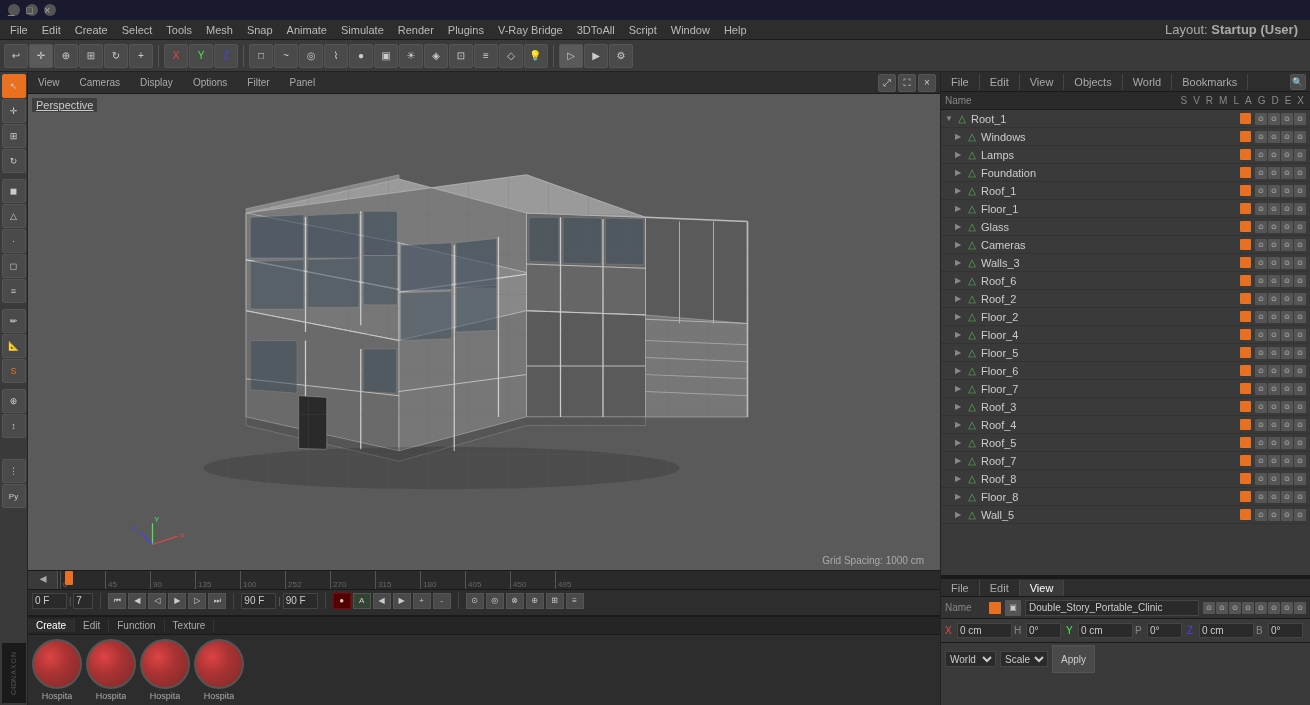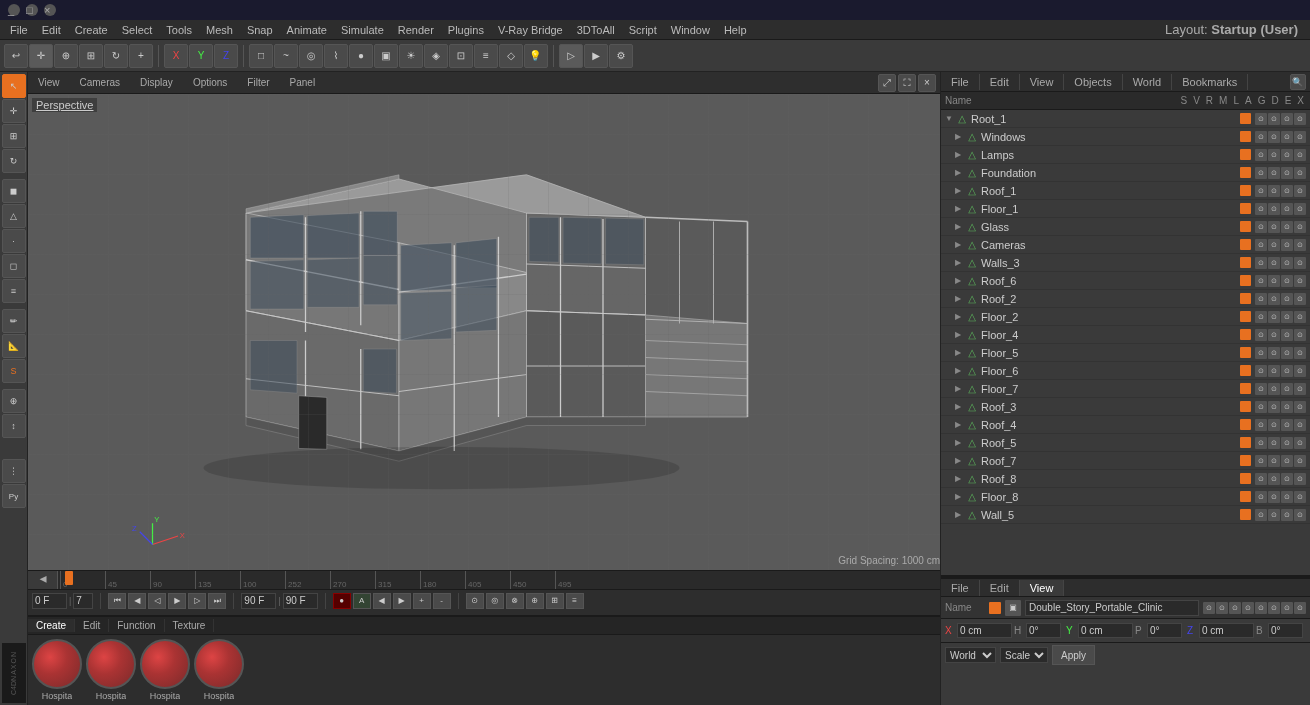--- a/index.html
+++ b/index.html
@@ -30,21 +30,21 @@
     #left-sidebar { width: 28px; background: #3a3a3a; border-right: 1px solid #222; display: flex; flex-direction: column; align-items: center; padding: 2px 0; gap: 1px; overflow: hidden; }
     .sidebar-tool { width: 24px; height: 24px; background: #4a4a4a; border: 1px solid #555; border-radius: 2px; display: flex; align-items: center; justify-content: center; cursor: pointer; font-size: 9px; color: #ccc; }
     .sidebar-tool.active { background: #e87020; border-color: #e87020; }
     
     
     #viewport-area { flex: 1; display: flex; flex-direction: column; }
     #viewport-toolbar { height: 22px; background: #2e2e2e; display: flex; align-items: center; padding: 0 4px; gap: 8px; border-bottom: 1px solid #1a1a1a; }
     .vp-btn { padding: 1px 6px; font-size: 10px; color: #aaa; cursor: pointer; background: transparent; border: none; }
     #viewport { flex: 1; position: relative; background: #5a5a5a; overflow: hidden; }
     #viewport-label { position: absolute; top: 4px; left: 4px; color: #ccc; font-size: 11px; background: rgba(0,0,0,0.3); padding: 1px 4px; text-decoration: underline; }
-    #grid-spacing { position: absolute; bottom: 4px; right: 0; color: #aaa; font-size: 10px; }
+    #grid-spacing { position: absolute; bottom: 4px; right: 16px; color: #aaa; font-size: 10px; }
     
     
     #timeline-area { height: 45px; background: #2d2d2d; border-top: 1px solid #1a1a1a; }
     #timeline-bar { height: 18px; background: #2a2a2a; display: flex; align-items: center; padding: 0 4px; gap: 2px; overflow: hidden; }
     #timeline-controls { height: 22px; background: #2d2d2d; display: flex; align-items: center; padding: 0 4px; gap: 3px; border-top: 1px solid #1a1a1a; }
     .tc-btn { width: 18px; height: 16px; background: #4a4a4a; border: 1px solid #555; display: flex; align-items: center; justify-content: center; cursor: pointer; font-size: 8px; color: #ccc; }
 
     
     #right-panel { width: 370px; background: #3a3a3a; border-left: 1px solid #222; display: flex; flex-direction: column; }
     
@@ -905,17 +905,17 @@
       </div>
 
       <div style="display:flex; align-items:center; padding:2px 4px; gap:4px; border-top:1px solid #1a1a1a;">
         <select style="height:16px; background:#2a2a2a; border:1px solid #444; color:#ccc; font-size:10px;">
           <option>World</option>
           <option>Object</option>
         </select>
         <select style="height:16px; background:#2a2a2a; border:1px solid #444; color:#ccc; font-size:10px;">
           <option>Scale</option>
         </select>
-        <button style="height:20px; background:#4a4a4a; border:1px solid #555; color:#ccc; font-size:10px; padding:0 8px; cursor:pointer;">Apply</button>
+        <button style="height:28px; background:#4a4a4a; border:1px solid #555; color:#ccc; font-size:10px; padding:0 8px; cursor:pointer;">Apply</button>
       </div>
     </div>
   </div>
 </div>
 
 </body></html>

